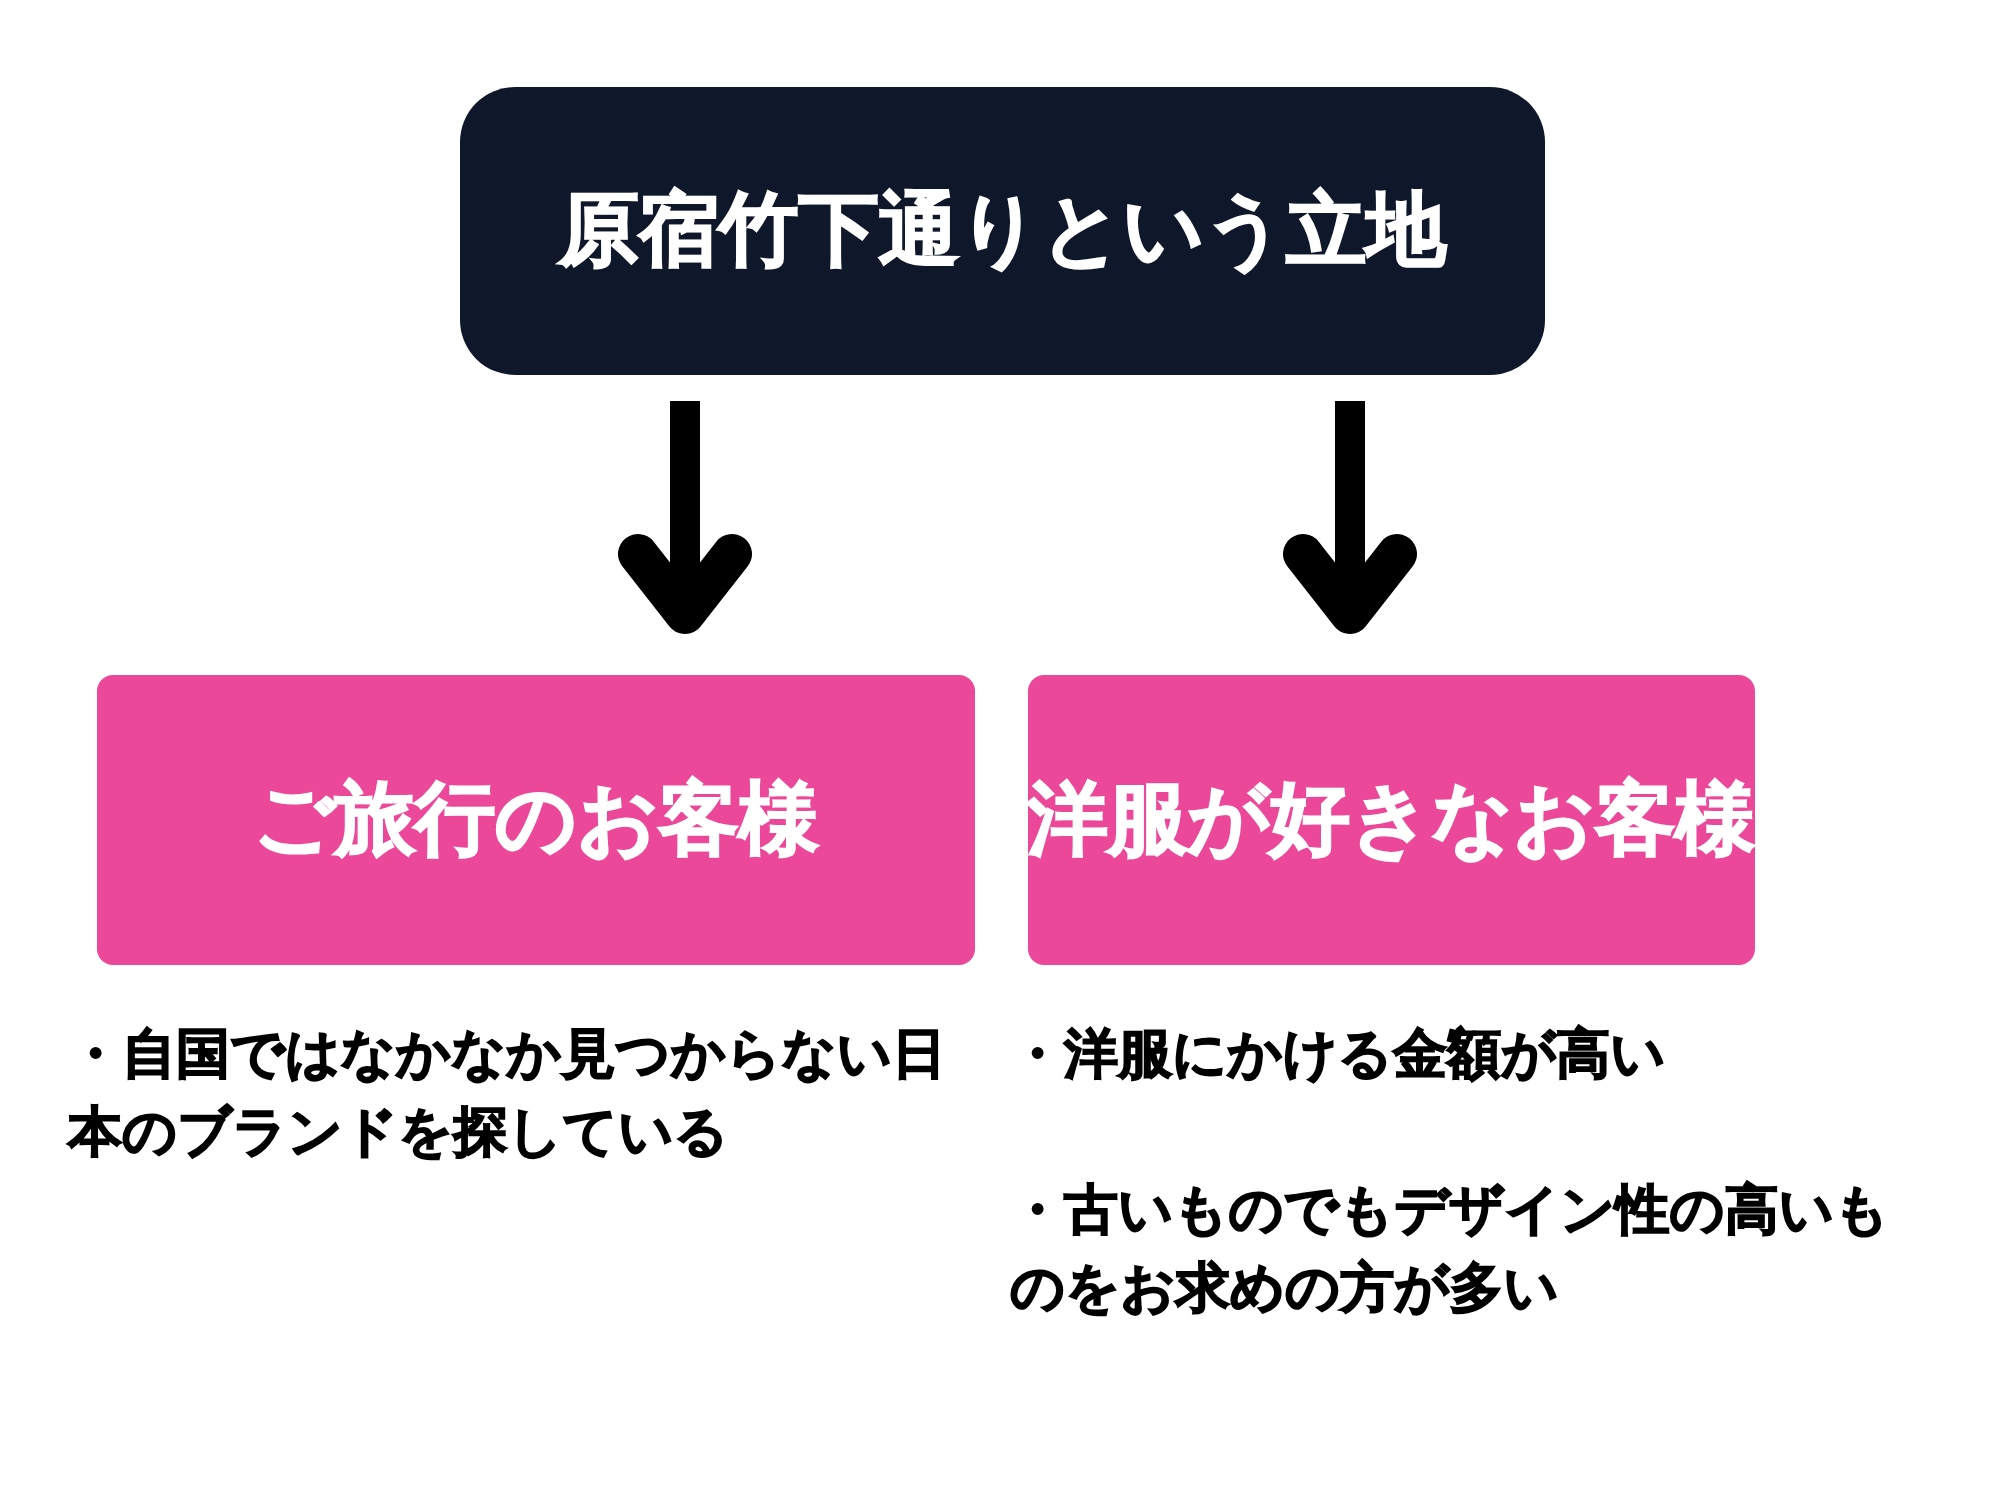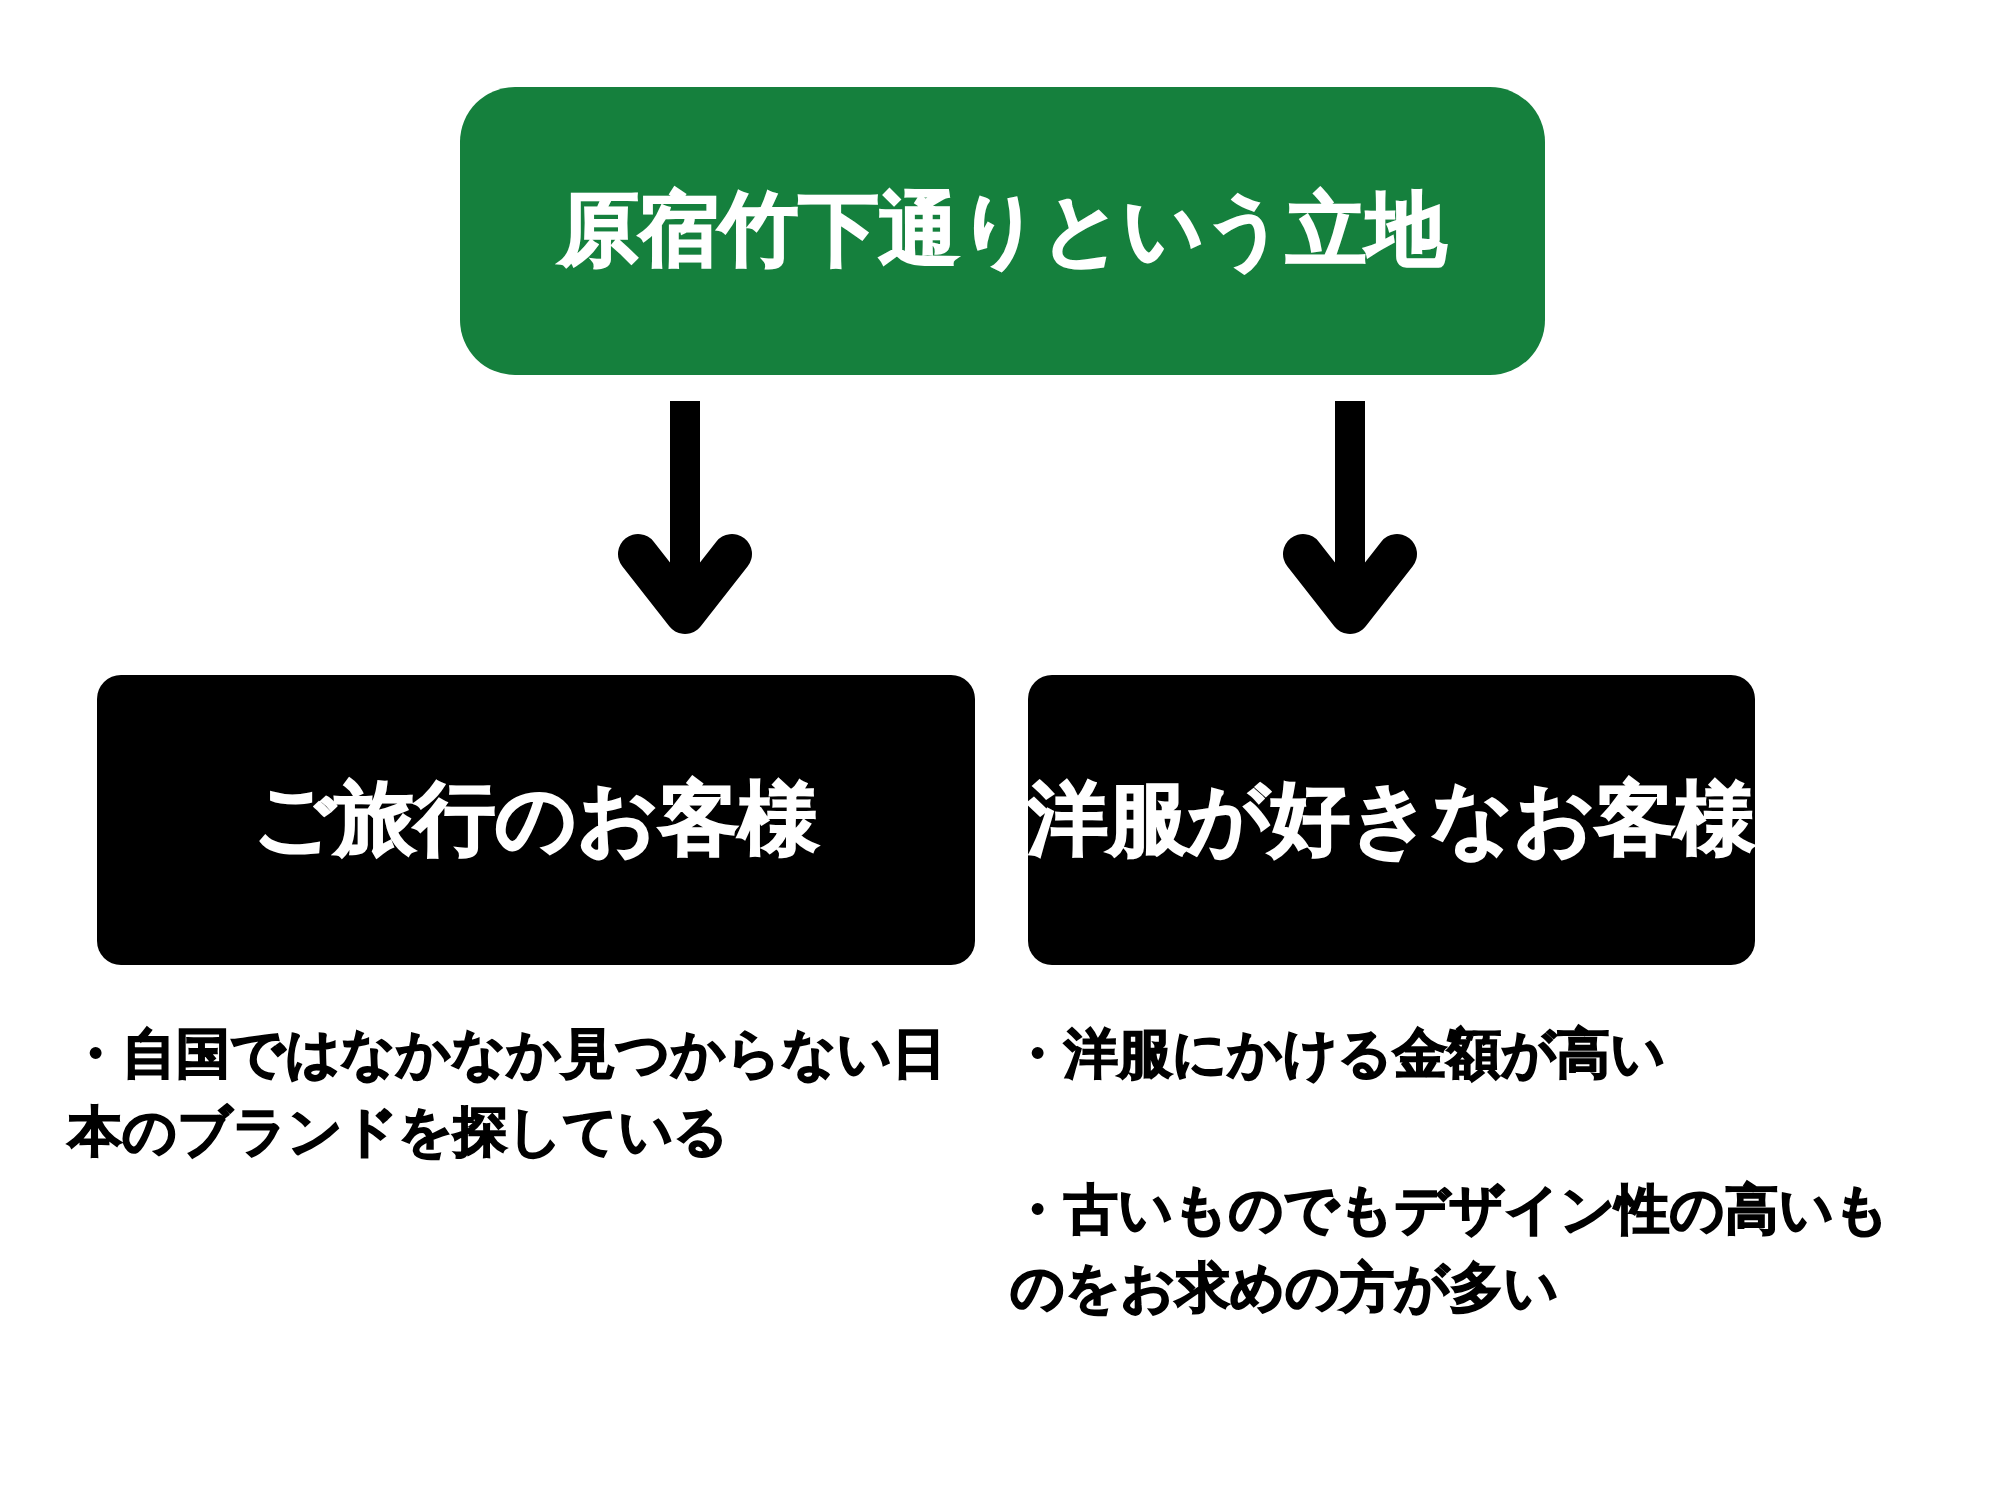--- a/index.html
+++ b/index.html
@@ -1,23 +1,23 @@
 <!DOCTYPE html>
 <html><head>
 <meta charset="utf-8">
 <style>
   html,body{margin:0;padding:0;}
   .page{position:relative;width:2000px;height:1500px;background:#ffffff;overflow:hidden;
         font-family:"Liberation Sans",sans-serif;font-weight:800;}
   .node{position:absolute;display:flex;align-items:center;justify-content:center;
         color:#ffffff;text-align:center;white-space:nowrap;}
   .root-node{left:460px;top:87px;width:1085px;height:288px;border-radius:55px;
-             background:#15803d;font-size:80px;letter-spacing:0;
+             background:#0f172a;font-size:80px;letter-spacing:0;
              -webkit-text-stroke:2px #ffffff;}
-  .branch{background:#000000;border-radius:24px;font-size:80px;letter-spacing:0;
+  .branch{background:#ec4899;border-radius:16px;font-size:80px;letter-spacing:0;
           -webkit-text-stroke:2px #ffffff;}
   .branch-left{left:97px;top:675px;width:878px;height:290px;}
   .branch-right{left:1028px;top:675px;width:727px;height:290px;}
   .arrow{position:absolute;top:401px;width:140px;height:240px;}
   .arrow-left{left:615px;}
   .arrow-right{left:1280px;}
   .bullets{position:absolute;top:1014px;width:886px;font-size:54px;line-height:78px;
            color:#000000;font-weight:800;-webkit-text-stroke:1.6px #000000;}
   .bullets-left{left:68px;}
   .bullets-right{left:1010px;}

